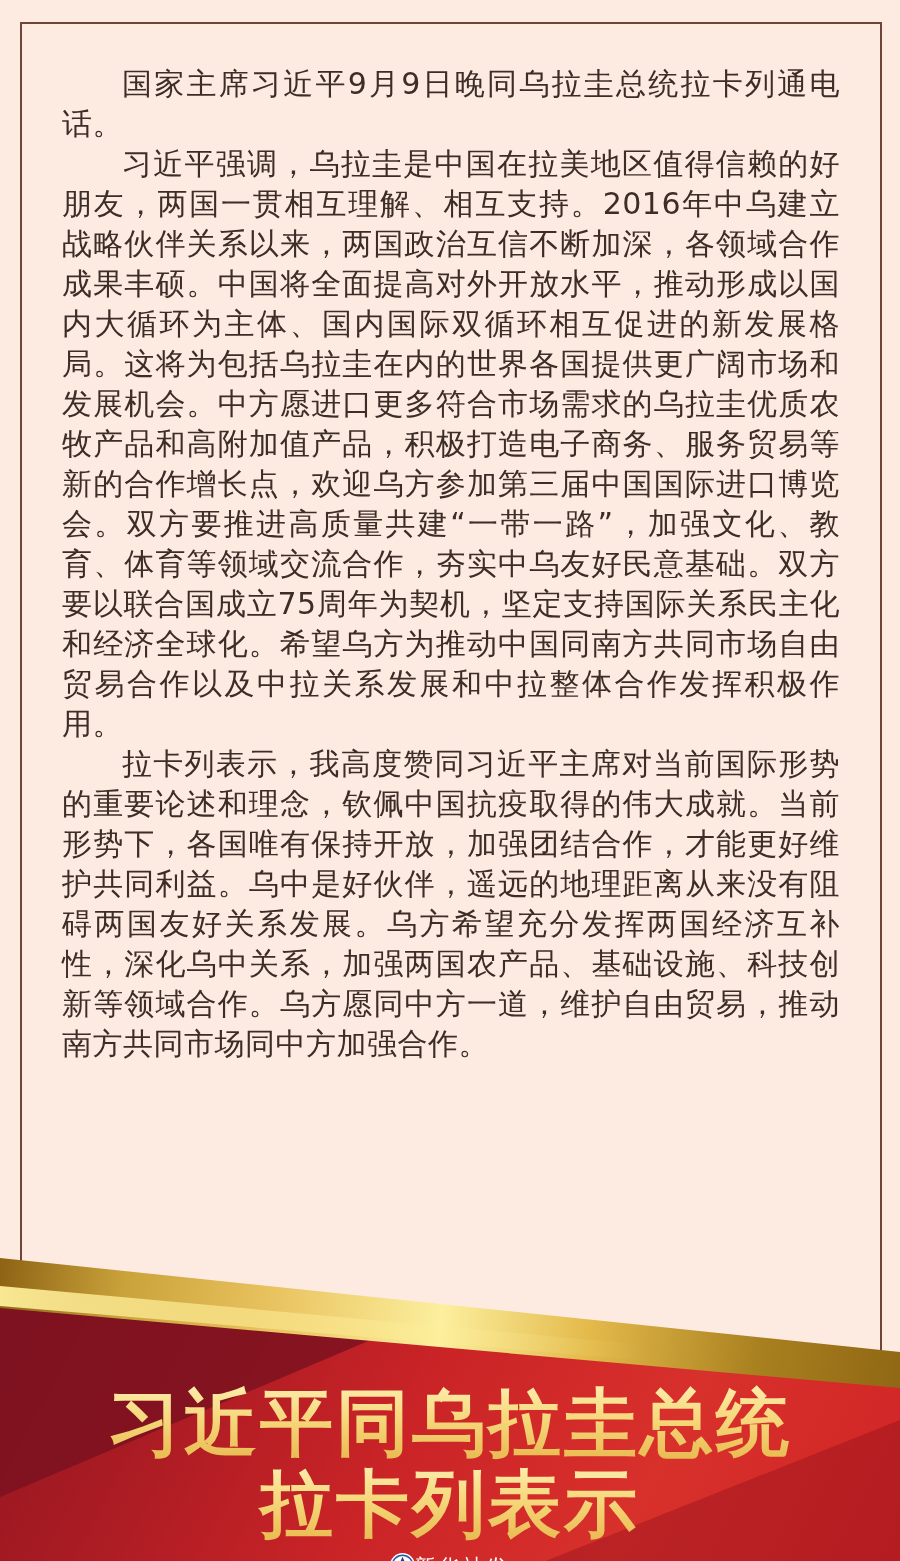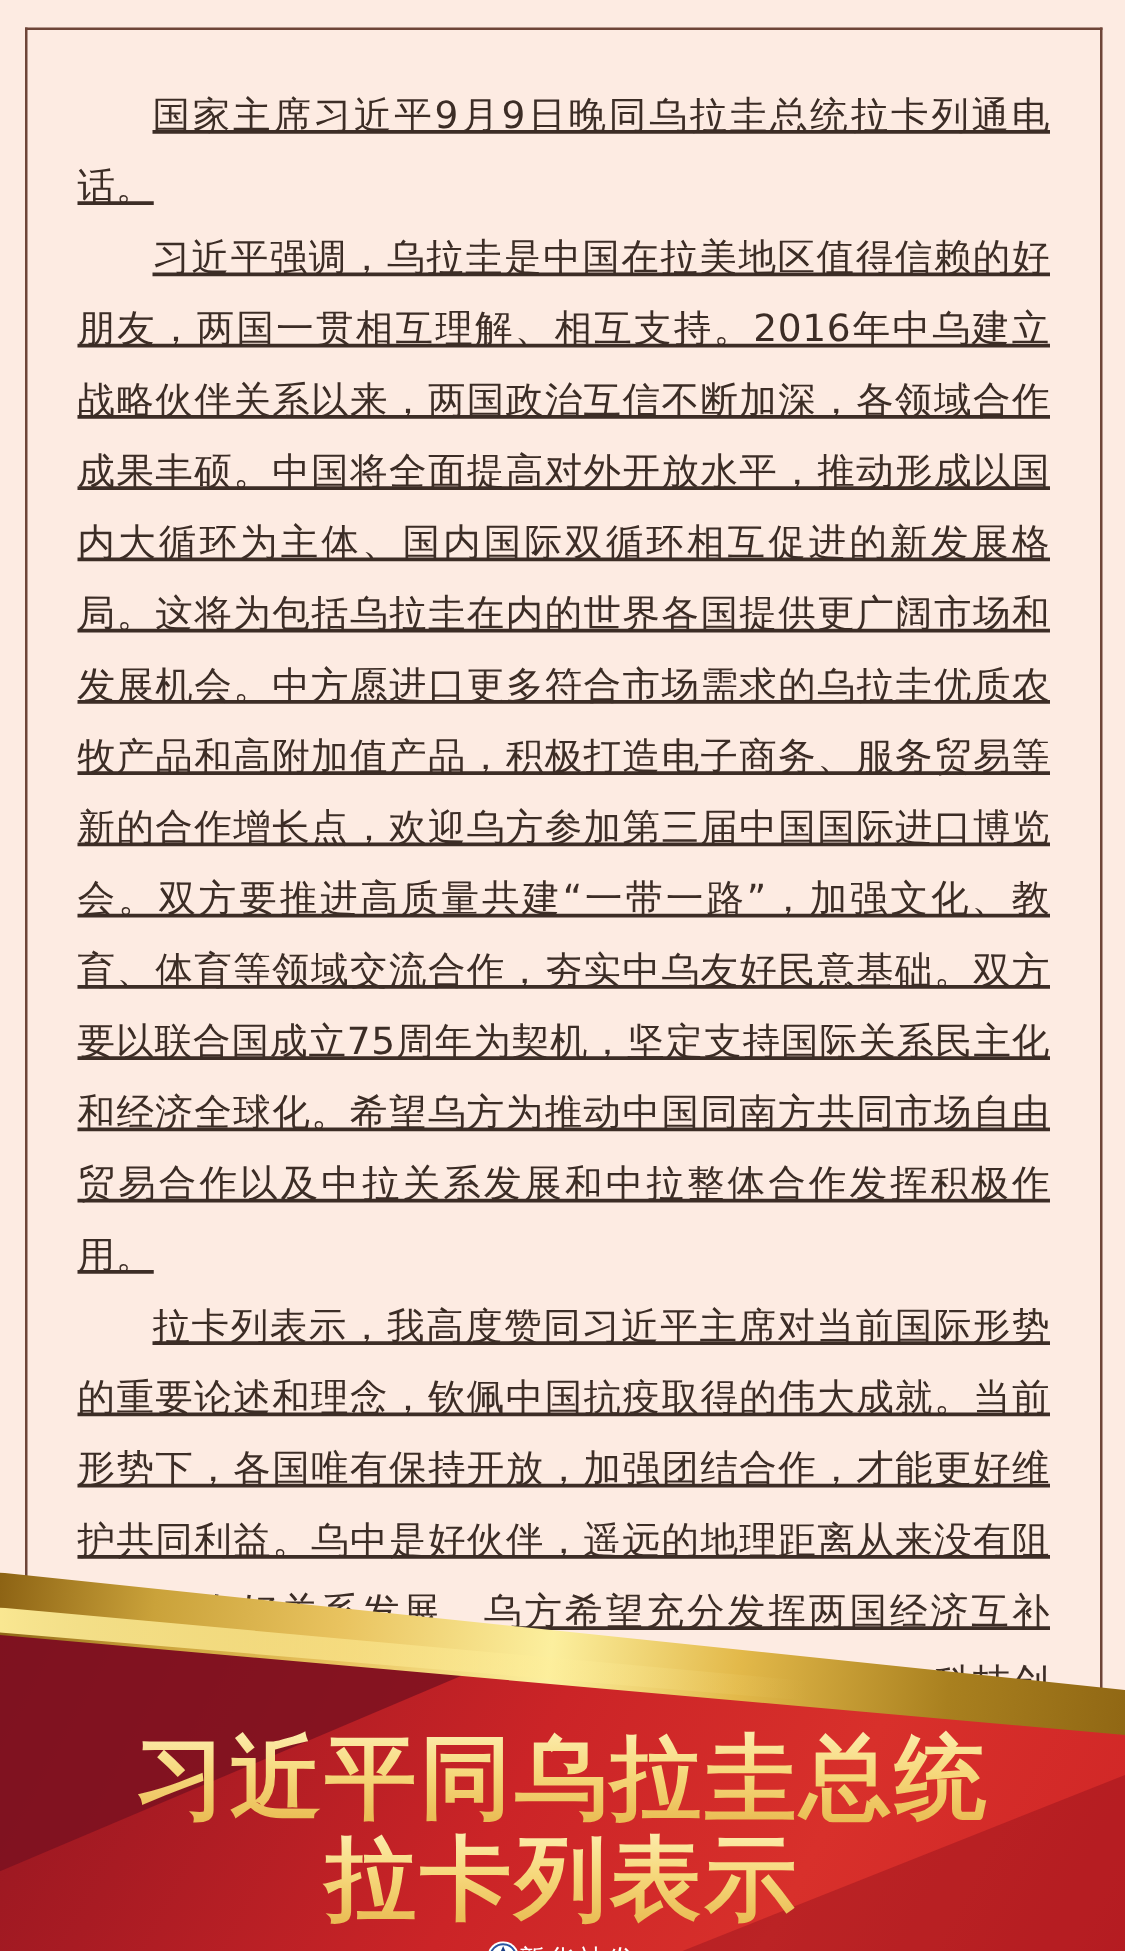--- a/index.html
+++ b/index.html
@@ -17,23 +17,22 @@
     width: 862px; height: 1539px;
     border: 2px solid #6e4538;
     border-bottom: none;
   }
   .article {
     position: absolute;
     left: 62px; top: 64px;
     width: 778px;
     color: #3c2d26;
     font-size: 30px;
-    line-height: 57px;
+    line-height: 40px;
     text-align: justify;
-    text-decoration: underline;
   }
   .article p {
     text-indent: 2em;
     letter-spacing: 0.5px;
   }
   
   .banner {
     position: absolute;
     left: 0; top: 1212px;
     width: 900px; height: 381px;

